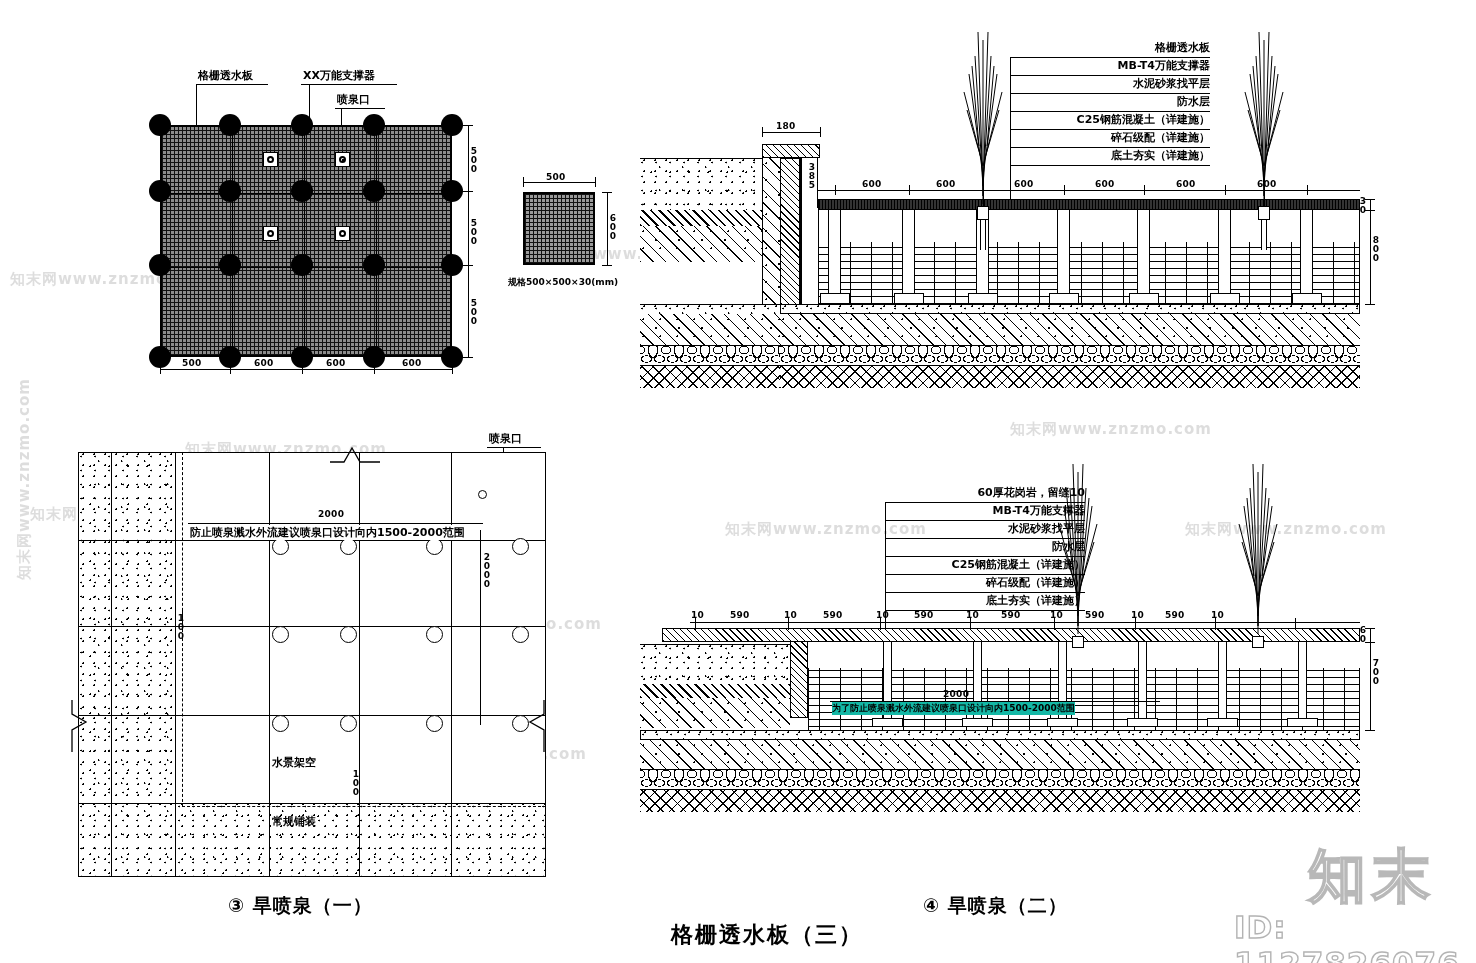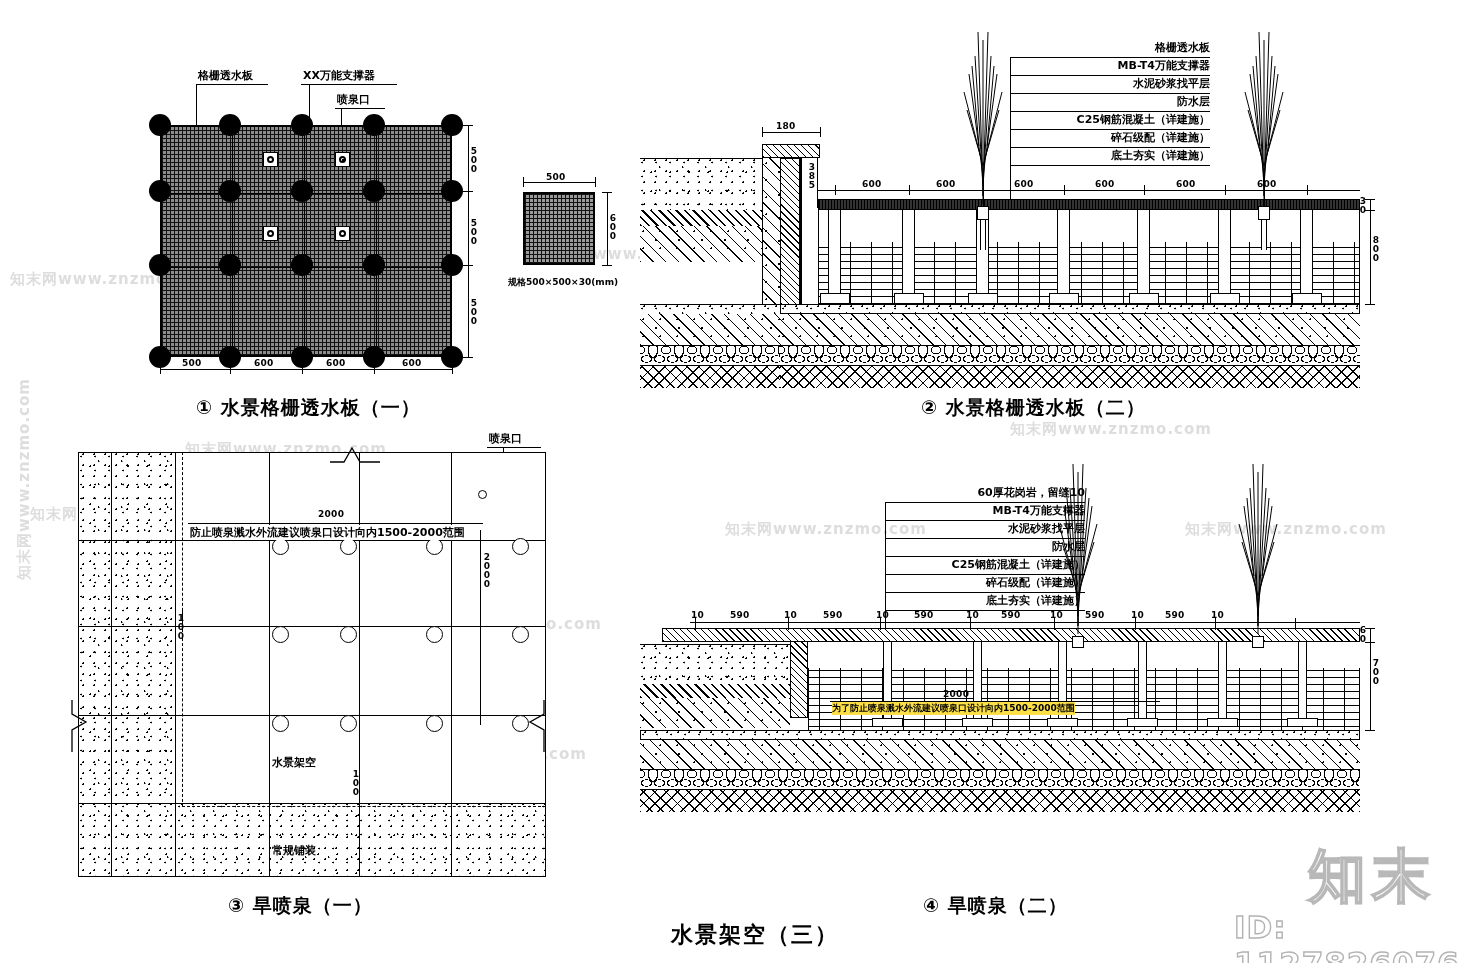--- a/index.html
+++ b/index.html
@@ -136,21 +136,21 @@
     font-size: 58px; font-weight: bold; letter-spacing: 6px;
   }
   .wm-id {
     position: absolute; pointer-events: none;
     color: transparent; -webkit-text-stroke: 1.4px rgba(160,160,160,.8);
     font-size: 31px; font-weight: bold; letter-spacing: 1px;
   }
 
   .spec-cap { font-size: 9px; font-weight: bold; white-space: nowrap; }
   .note-txt { font-size: 11px; font-weight: bold; white-space: nowrap; background: #fff; }
-  .note-txt-sm { font-size: 9px; font-weight: bold; white-space: nowrap; background: #fde047; }
+  .note-txt-sm { font-size: 9px; font-weight: bold; white-space: nowrap; background: #14b8a6; }
   .stack-lbl { font-size: 11px; font-weight: bold; white-space: nowrap; text-align: right; }
 </style>
 </head>
 <body>
 
 <div class="stage">
 
   <div class="wm" style="left:10px;  top:270px;">知末网www.znzmo.com</div>
   <div class="wm" style="left:185px; top:440px;">知末网www.znzmo.com</div>
   <div class="wm" style="left:385px; top:745px;">知末网www.znzmo.com</div>
@@ -249,21 +249,20 @@
     <div class="abs vline" style="left:595px; top:177px; height:10px;"></div>
     <div class="abs dim" style="left:546px; top:172px;">500</div>
 
     <div class="abs vline" style="left:607px; top:192px; height:73px;"></div>
     <div class="abs hline" style="left:602px; top:192px; width:10px;"></div>
     <div class="abs hline" style="left:602px; top:265px; width:10px;"></div>
     <div class="abs dimv" style="left:608px; top:213px;">600</div>
 
     <div class="abs spec-cap cn" style="left:508px; top:276px;">规格500×500×30(mm)</div>
 
-    <div class="abs title cn" style="left:196px; top:395px;">① 水景格栅透水板（一）</div>
   </div>
 
   <div class="abs" style="left:640px; top:0; width:836px; height:430px;">
 
     <div class="abs" style="left:370px; top:40px; width:200px;">
       <div class="stack-lbl cn" style="height:17px;">格栅透水板</div>
       <div class="hline"></div>
       <div class="stack-lbl cn" style="height:17px;">MB-T4万能支撑器</div>
       <div class="hline"></div>
       <div class="stack-lbl cn" style="height:17px;">水泥砂浆找平层</div>
@@ -384,21 +383,20 @@
     </svg>
 
     <div class="abs" style="left:337px; top:206px; width:12px; height:14px; background:#fff; border:1.3px solid #000;"></div>
     <div class="abs" style="left:340px; top:220px; width:6px; height:30px; background:#fff; border-left:1.3px solid #000; border-right:1.3px solid #000;"></div>
     <div class="abs" style="left:618px; top:206px; width:12px; height:14px; background:#fff; border:1.3px solid #000;"></div>
     <div class="abs" style="left:621px; top:220px; width:6px; height:30px; background:#fff; border-left:1.3px solid #000; border-right:1.3px solid #000;"></div>
 
     <div class="abs vline" style="left:343px; top:170px; height:36px;"></div>
     <div class="abs vline" style="left:624px; top:170px; height:36px;"></div>
 
-    <div class="abs title cn" style="left:281px; top:395px;">② 水景格栅透水板（二）</div>
   </div>
 
   <div class="abs" style="left:0; top:430px; width:640px; height:533px;">
 
     <div class="abs lbl cn" style="left:489px; top:1px;">喷泉口</div>
     <div class="abs hline" style="left:487px; top:17px; width:54px;"></div>
     <div class="abs vline" style="left:503px; top:17px; height:47px;"></div>
 
     <div class="abs" style="left:78px; top:22px; width:468px; height:425px; background:#fff; border:1.3px solid #000;"></div>
 
@@ -455,21 +453,21 @@
 
     <div class="abs note-txt cn" style="left:190px; top:95px;">防止喷泉溅水外流建议喷泉口设计向内1500-2000范围</div>
 
     <div class="abs dimv" style="left:176px; top:183px;">100</div>
     <div class="abs vline" style="left:182px; top:178px; height:24px;"></div>
 
     <div class="abs dimv" style="left:351px; top:339px;">100</div>
     <div class="abs vline" style="left:359px; top:334px; height:26px;"></div>
 
     <div class="abs lbl cn" style="left:272px; top:325px;">水景架空</div>
-    <div class="abs lbl cn" style="left:272px; top:413px;">常规铺装</div>
+    <div class="abs lbl cn" style="left:272px; top:384px;">常规铺装</div>
 
     <div class="abs title cn" style="left:228px; top:463px;">③ 旱喷泉（一）</div>
   </div>
 
   <div class="abs" style="left:640px; top:430px; width:836px; height:533px;">
 
     <div class="abs" style="left:245px; top:55px; width:200px;">
       <div class="stack-lbl cn" style="height:17px;">60厚花岗岩，留缝10</div>
       <div class="hline"></div>
       <div class="stack-lbl cn" style="height:17px;">MB-T4万能支撑器</div>
@@ -586,18 +584,18 @@
           <path d="M25 128 L39 82"></path>
       </g>
     </svg>
 
     <div class="abs" style="left:432px; top:206px; width:12px; height:12px; background:#fff; border:1.3px solid #000;"></div>
     <div class="abs" style="left:612px; top:206px; width:12px; height:12px; background:#fff; border:1.3px solid #000;"></div>
 
     <div class="abs title cn" style="left:283px; top:463px;">④ 旱喷泉（二）</div>
   </div>
 
-  <div class="abs maintitle cn" style="left:671px; top:920px;">水景架空（三）</div>
+  <div class="abs maintitle cn" style="left:671px; top:920px;">格栅透水板（三）</div>
 
   <div class="wm-logo" style="left:1308px; top:838px;">知末</div>
   <div class="wm-id" style="left:1234px; top:909px;">ID: 1127826076</div>
 
 </div>
 
 </body></html>

